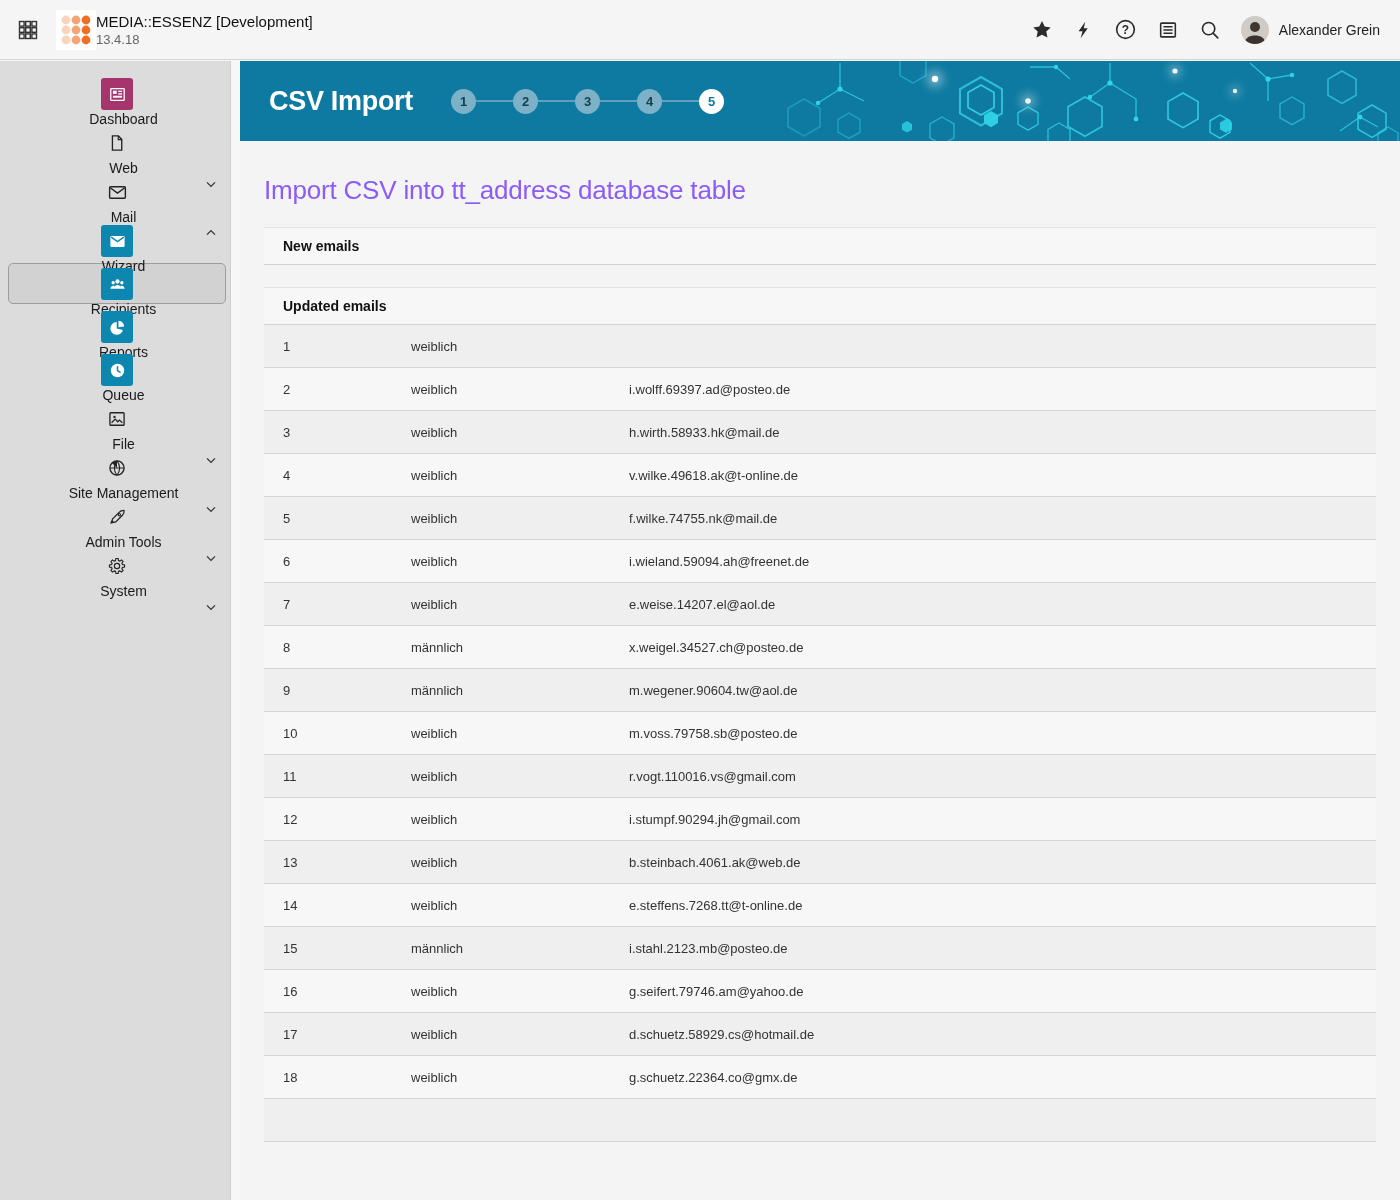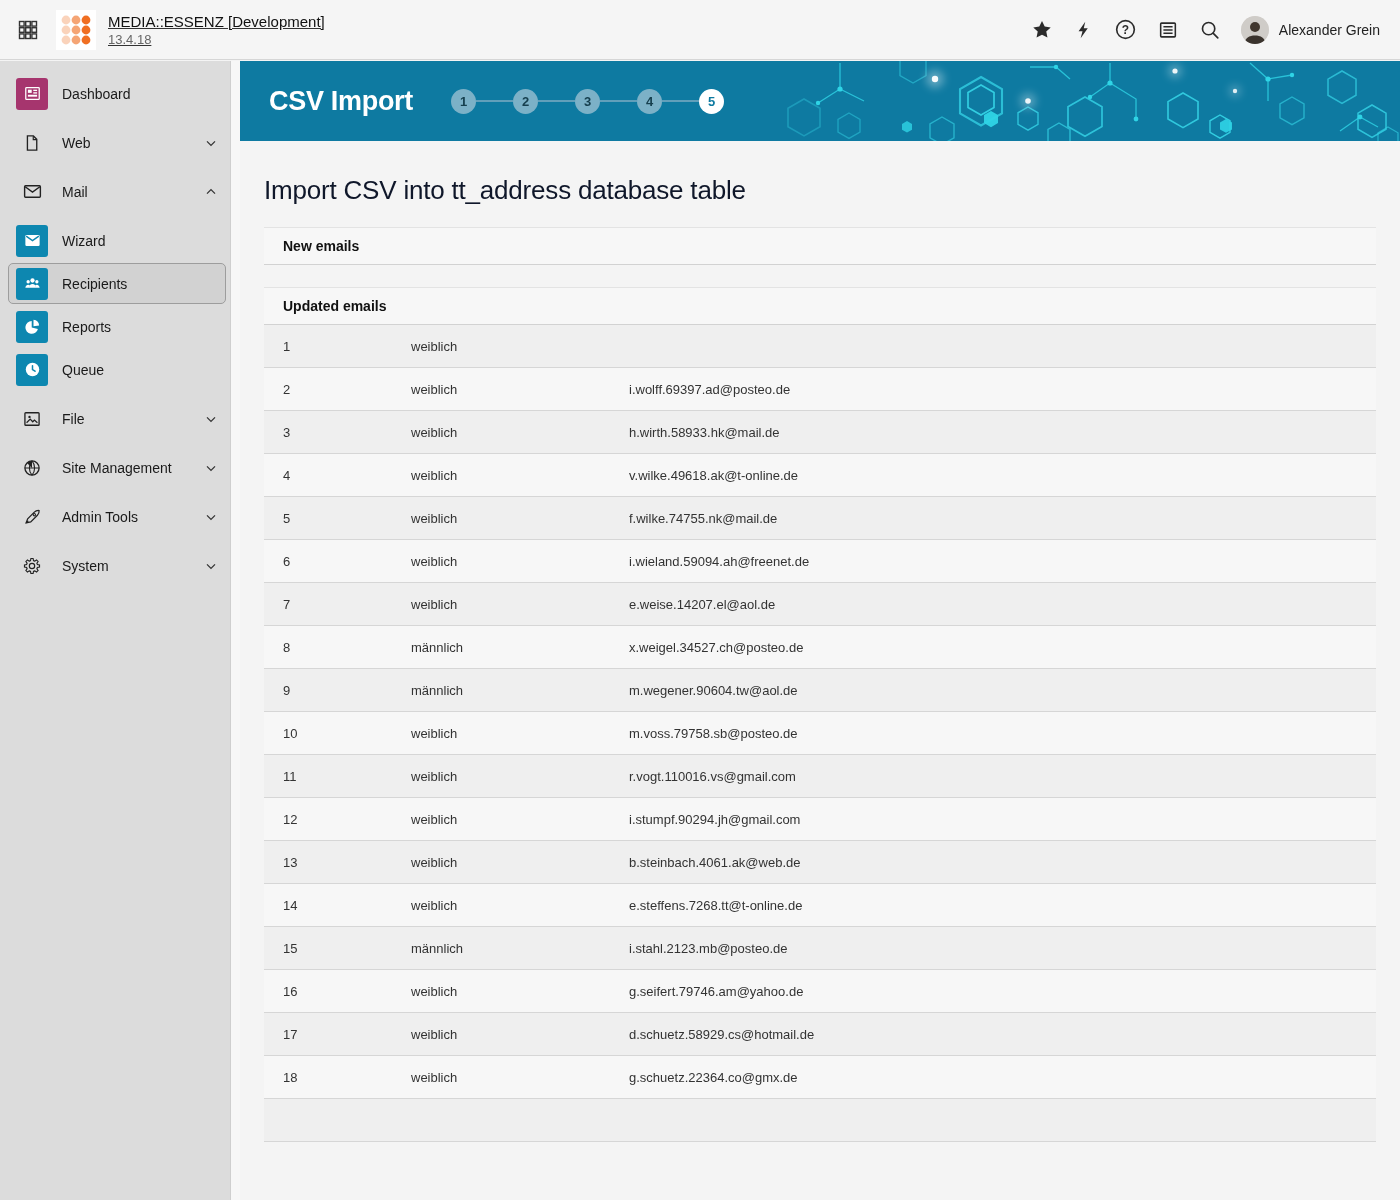--- a/index.html
+++ b/index.html
@@ -9,39 +9,39 @@
     background:#f4f4f4; color:#333;
   }
 
   
   .topbar {
     position:fixed; top:0; left:0; width:1400px; height:60px;
     background:#f5f5f5; border-bottom:1px solid #d6d6d6;
     display:flex; align-items:center; z-index:30;
   }
   .modmenu-btn { width:56px; height:60px; display:flex; align-items:center; justify-content:center; cursor:pointer; }
-  .brand { display:flex; align-items:center; gap:12px;text-decoration:underline; }
+  .brand { display:flex; align-items:center; gap:0; }
   .brand-logo { width:40px; height:40px; background:#fff; display:flex; align-items:center; justify-content:center; }
   .brand-text .t1 { font-size:15px; color:#111; }
   .brand-text .t2 { font-size:13px; color:#666; margin-top:2px; }
   .topbar-right { margin-left:auto; display:flex; align-items:center; gap:8px; padding-right:20px; }
   .tb-icon { width:34px; height:34px; display:flex; align-items:center; justify-content:center; cursor:pointer; }
   .tb-user { display:flex; align-items:center; gap:10px; margin-left:6px; cursor:pointer; }
   .avatar { width:28px; height:28px; border-radius:50%; background:#d8d5d2; overflow:hidden; display:flex; align-items:flex-end; justify-content:center; }
   .tb-username { font-size:14px; color:#222; }
 
   
   .sidebar {
     position:fixed; top:61px; left:0; bottom:0; width:240px;
     background:#dcdcdc; z-index:20; padding-top:12px;
   }
   .sidebar::after { content:""; position:absolute; top:0; right:0; bottom:0; width:9px; background:#f7f7f7; border-left:1px solid #cfcfcf; }
   .sb-item {
     display:flex; align-items:center; margin:0 14px 0 8px; padding:3px 6px;
-    height:41px; border:1px solid transparent; border-radius:5px; cursor:pointer;
+    height:41px; border:1px solid transparent; border-radius:5px; cursor:pointer;flex-direction:column;
   }
   .sb-item.tile-row { margin-bottom:2px; }
   .sb-item.group-row { margin-top:8px; margin-bottom:8px; }
   .sb-item.selected { background:#d2d2d2; border-color:#9d9d9d; }
   .icon-col { width:34px; display:flex; align-items:center; justify-content:center; flex:0 0 34px; }
   .tile { width:32px; height:32px; border-radius:3px; display:flex; align-items:center; justify-content:center; }
   .sb-label { font-size:14px; color:#1a1a1a; margin-left:13px; }
   .chev { margin-left:auto; display:flex; align-items:center; }
 
   
@@ -61,21 +61,21 @@
   .step-line { width:37px; height:2px; background:#619fba; }
   .hex-art { position:absolute; top:0; right:0; height:80px; width:620px; z-index:1; }
 
   .flash-message {
     margin:24px; background:#d9ece1; border:1px solid #c2ddcf; border-radius:3px;
     padding:16px 20px; display:flex; align-items:center; gap:17px;
   }
   .flash-icon { width:31px; height:31px; border-radius:50%; background:#1c7a53; display:flex; align-items:center; justify-content:center; flex:0 0 31px; }
   .flash-text { font-size:13px; color:#222; }
 
-  .page-heading { margin:34px 24px 21px 24px; font-size:26px; font-weight:500; color:#0f172a; letter-spacing:-0.2px; }
+  .page-heading { margin:34px 24px 21px 24px; font-size:26px; font-weight:500; color:#8b5cf6; letter-spacing:-0.2px; }
 
   .table-box { margin:0 24px; }
   .table-box + .table-box { margin-top:22px; }
   .section-header {
     background:#f7f7f7; border-top:1px solid #e3e3e3; border-bottom:1px solid #d2d2d2;
     padding:10px 19px; font-size:14px; font-weight:bold; color:#111;
   }
   .trow {
     display:grid; grid-template-columns:128px 218px 1fr; align-items:center;
     height:43px; padding-left:19px; font-size:13px; color:#333;

